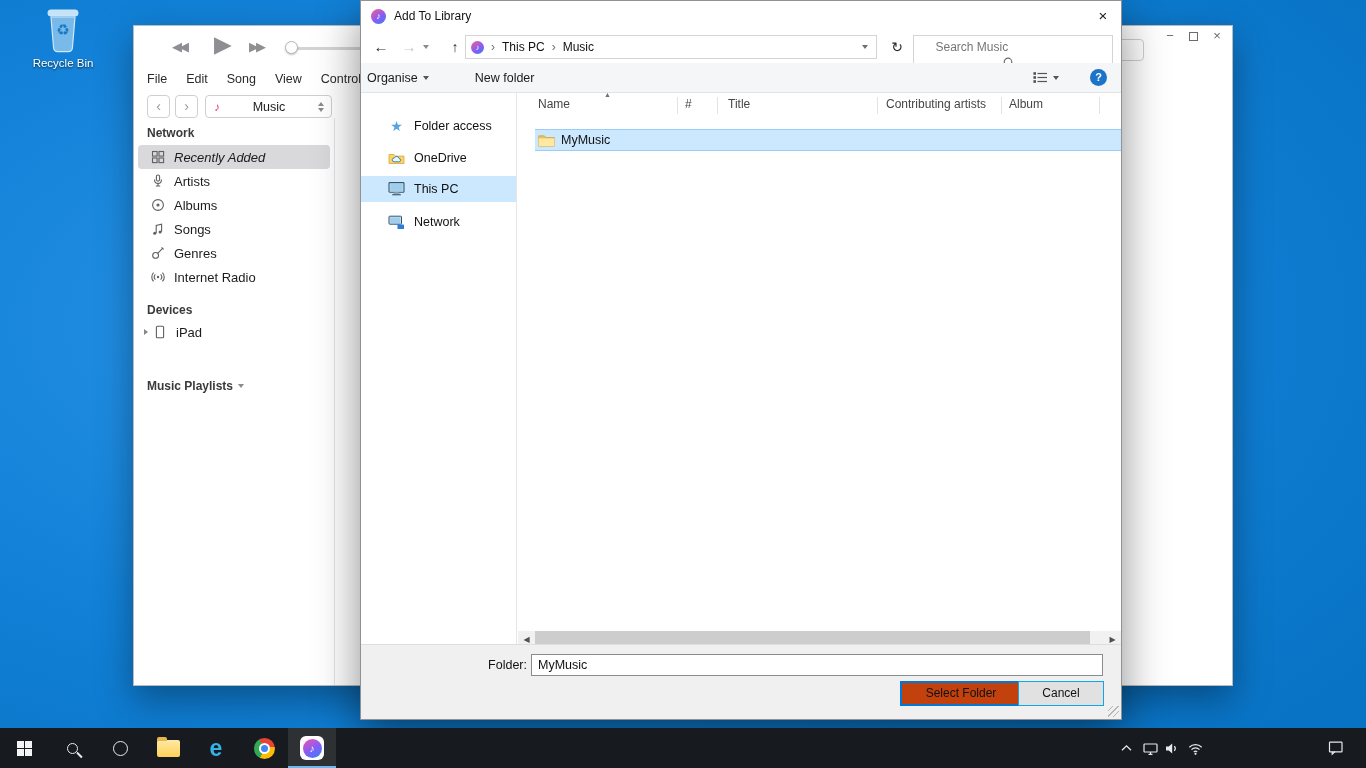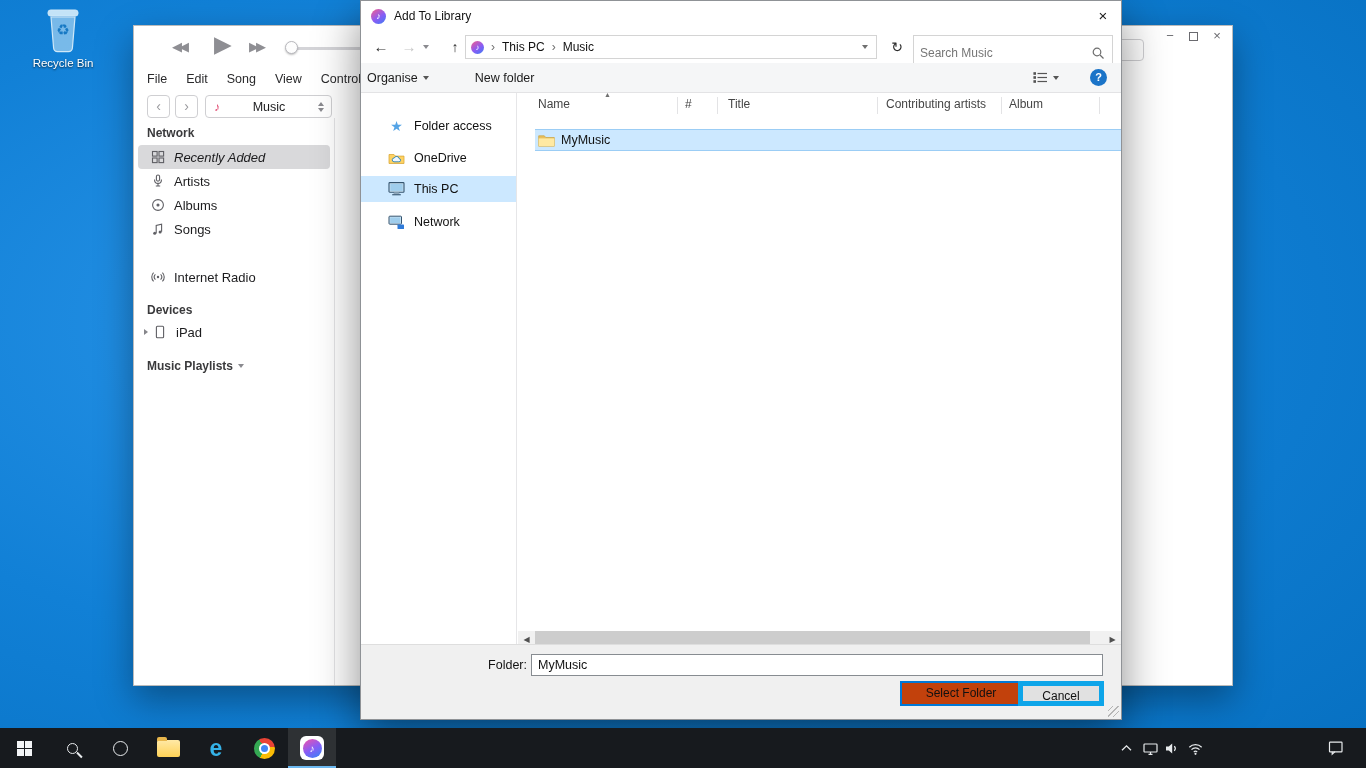--- a/index.html
+++ b/index.html
@@ -76,21 +76,21 @@
   #nv-drop { left:62px; top:14px; }
   #nv-up { left:82px; width:24px; font-size:14px; color:#2b2b2b; }
   #addr { position:absolute; left:104px; top:4px; width:412px; height:24px; border:1px solid #d4d4d4;
           display:flex; align-items:center; font-size:12px; color:#111; background:#fff; }
   #addr .itn-mini { width:13px; height:13px; line-height:13px; font-size:8px; margin-left:5px; }
   #addr .sep { color:#707070; margin:0 7px; font-size:12px; }
   #addr .crumb { color:#111; }
   #addr .tri-d { margin-left:auto; margin-right:8px; border-top-color:#707070; }
   #nv-refresh { left:524px; width:24px; font-size:14px; color:#2b2b2b; }
   #searchbox { position:absolute; left:552px; top:4px; width:200px; height:36px; border:1px solid #d4d4d4;
-               display:flex; align-items:center; background:#fff; }
+               display:flex; align-items:center; background:#fff;flex-direction:column; }
   #searchbox input { flex:1; border:0; outline:0; padding:0 6px; font-size:12px; color:#333;
                      font-family:"Liberation Sans", sans-serif; min-width:0; background:transparent; }
   #searchbox input::placeholder { color:#767676; }
   #searchbox svg { margin-right:7px; flex:0 0 auto; }
   #dlg-toolbar { position:relative; height:30px; background:#f5f6f7; border-bottom:1px solid #e3e3e5;
                  display:flex; align-items:center; font-size:12.5px; color:#1b1b1b; }
   #tb-organise { margin-left:6px; display:flex; align-items:center; gap:5px; }
   #tb-organise .tri-d { border-top-color:#555; }
   #tb-newfolder { margin-left:46px; }
   #tb-views { position:absolute; right:62px; display:flex; align-items:center; gap:5px; }
@@ -123,21 +123,21 @@
   #dlg-footer { position:absolute; left:0; right:0; bottom:0; height:75px; background:#f0f0f0;
                 border-top:1px solid #dedede; }
   #folder-lbl { position:absolute; left:96px; top:9px; width:70px; height:22px; line-height:22px;
                 text-align:right; font-size:12.5px; color:#121212; }
   #folder-input { position:absolute; left:170px; top:9px; width:572px; height:22px;
                   border:1px solid #878c91; padding:0 6px; font-size:12.5px; color:#111;
                   font-family:"Liberation Sans", sans-serif; outline:0; background:#fff; }
   .dbtn { position:absolute; top:36px; height:25px; font-size:12px; color:#111;
           font-family:"Liberation Sans", sans-serif; text-align:center; line-height:21px; }
   #btn-select { left:539px; width:122px; background:#c2410c; border:2px solid #0078d7; }
-  #btn-cancel { left:657px; width:86px; background:#e1e1e1; border:5px solid #0ea5e9; }
+  #btn-cancel { left:657px; width:86px; background:#e1e1e1; border:1px solid #0ea5e9; }
   #grip { position:absolute; right:2px; bottom:2px; width:11px; height:11px;
           background:repeating-linear-gradient(135deg, transparent 0 3px, #b5b5b5 3px 4px); }
 
   
   #taskbar { left:0; top:728px; width:1366px; height:40px; background:#171a1e; z-index:50; }
   .tb-btn { position:absolute; top:0; width:48px; height:40px; display:flex;
             align-items:center; justify-content:center; }
   .tb-btn.active { background:rgba(255,255,255,.10); box-shadow:inset 0 -2px 0 #6cb8f0; }
   .winlogo { width:15px; height:15px; display:grid; grid-template-columns:7px 7px;
              grid-template-rows:7px 7px; gap:1px; }
@@ -248,20 +248,29 @@
   <div class="abs srow" style="top:191px;">
     <span class="ic">
         <svg viewBox="0 0 14 14" width="14" height="14" fill="none" stroke="#5f5f64" stroke-width="1.1">
           <path d="M5.2 11.2 V3.4 l5.4 -1.2 v7.6"></path>
           <circle cx="3.7" cy="11.3" r="1.5" fill="#5f5f64" stroke="none"></circle>
           <circle cx="9.1" cy="9.9" r="1.5" fill="#5f5f64" stroke="none"></circle>
         </svg>
       </span>
     <span>Songs</span>
   </div>
+  <div class="abs srow" style="top:215px;">
+    <span class="ic">
+        <svg viewBox="0 0 14 14" width="14" height="14" fill="none" stroke="#5f5f64" stroke-width="1.1">
+          <circle cx="4.6" cy="9.4" r="2.9"></circle>
+          <path d="M6.7 7.3 L11.8 2.2 M10.6 1.4 l2 2"></path>
+        </svg>
+      </span>
+    <span>Genres</span>
+  </div>
   <div class="abs srow" style="top:239px;">
     <span class="ic">
         <svg viewBox="0 0 14 14" width="14" height="14" fill="none" stroke="#5f5f64" stroke-width="1.1">
           <circle cx="7" cy="7" r="1.2" fill="#5f5f64" stroke="none"></circle>
           <path d="M4.4 9.6 a3.7 3.7 0 0 1 0 -5.2 M9.6 4.4 a3.7 3.7 0 0 1 0 5.2 M2.6 11.4 a6.2 6.2 0 0 1 0 -8.8 M11.4 2.6 a6.2 6.2 0 0 1 0 8.8"></path>
         </svg>
       </span>
     <span>Internet Radio</span>
   </div>
 
@@ -269,21 +278,21 @@
   <div class="abs srow" style="top:294px;">
     <i class="tri-r" style="margin-left:6px;"></i>
     <span class="ic" style="margin-left:5px;">
         <svg viewBox="0 0 14 14" width="14" height="14" fill="none" stroke="#5f5f64" stroke-width="1.1">
           <rect x="3.4" y="1.2" width="7.2" height="11.6" rx="1"></rect>
         </svg>
       </span>
     <span>iPad</span>
   </div>
 
-  <div id="pl-h" class="abs side-h" style="top:333px;">
+  <div id="pl-h" class="abs side-h" style="top:353px;">
     <span>Music Playlists</span>
     <i class="tri-d"></i>
   </div>
 </div>
 
 <div id="dlg" class="abs">
   <div id="dlg-title">
     <span class="itn-mini">♪</span>
     <span class="t">Add To Library</span>
     <span id="dlg-close">×</span>

